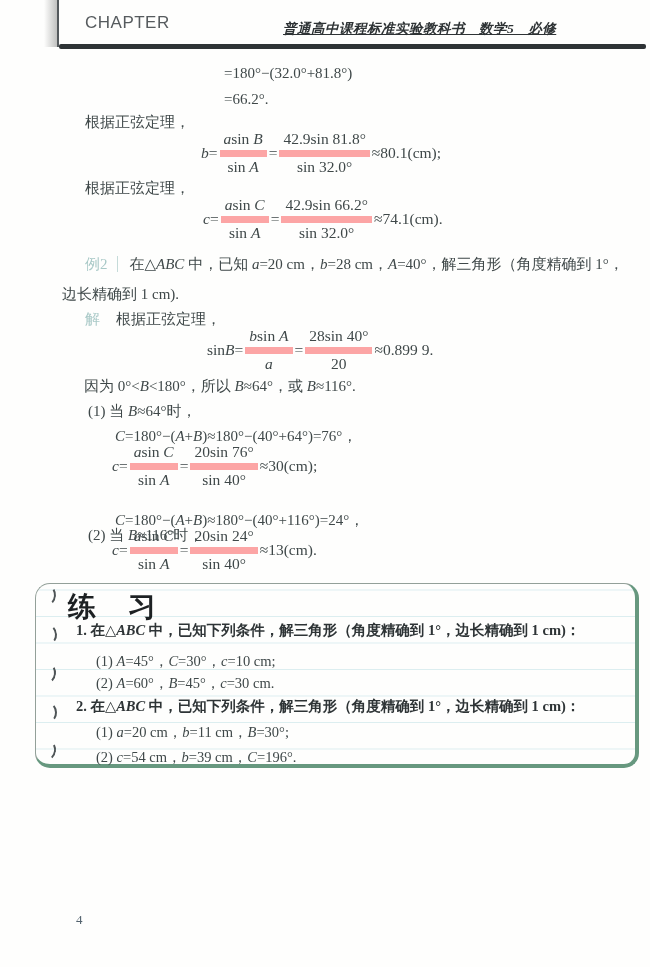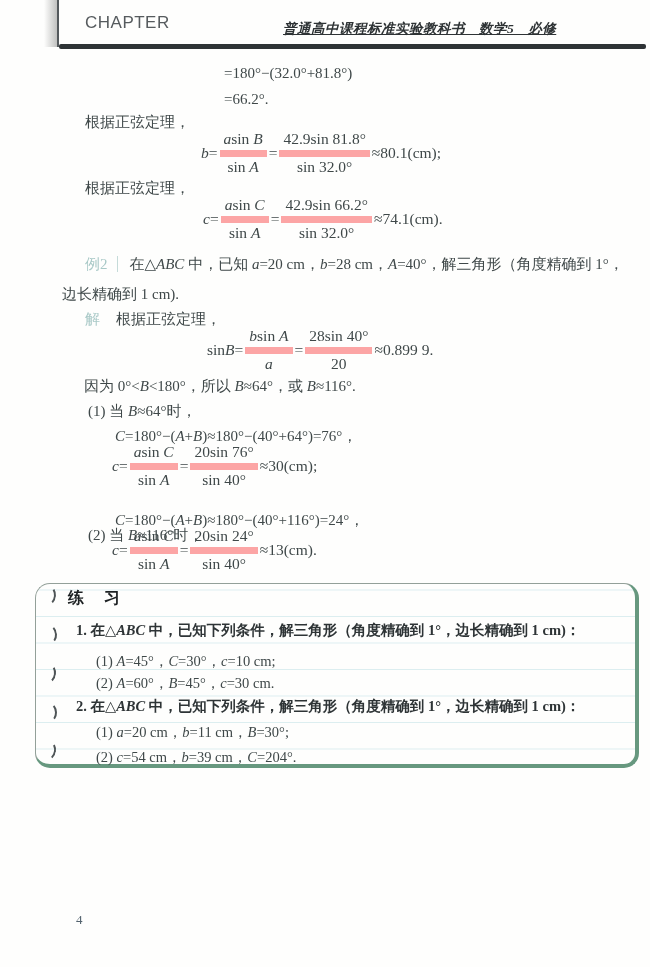--- a/index.html
+++ b/index.html
@@ -25,21 +25,21 @@
   .lbl{color:#a9c9c7;}
   .lbl-boxed{border-right:1px solid #c5dbd9;padding-right:9px;margin-right:12px;}
   .lbl-sol{margin-right:16px;}
   
   .exbox{position:absolute;left:35px;top:583px;width:599px;height:180px;
          border-top:1.5px solid #93a099;border-left:1.5px solid #93a099;
          border-right:4px solid #67987f;border-bottom:4px solid #67987f;
          border-radius:15px;background-color:transparent;
          background-image:linear-gradient(#dceef0 1px,transparent 1px);
          background-size:100% 26.5px;background-position:0 32px;}
-  .ex-title{position:absolute;left:68px;top:588px;font-size:16px;font-weight:900;
+  .ex-title{position:absolute;left:68px;top:588px;font-size:28px;font-weight:900;
             color:#1d2123;letter-spacing:2px;}
   .ex-stmt{font-weight:bold;color:#2e3436;font-size:14.5px;}
   .ex-sub{font-size:14.5px;}
   .ring{position:absolute;width:11px;height:15px;border:2px solid transparent;
         border-right:2.5px solid #4e5456;border-radius:50%;}
   .pagenum{position:absolute;left:76px;top:912px;font-size:13px;color:#53626e;}
 </style>
 </head>
 <body>
 
@@ -146,16 +146,16 @@
   <span class="ring" style="left:41px;top:664px;transform:rotate(8deg);"></span>
   <span class="ring" style="left:42px;top:703px;transform:rotate(-2deg);"></span>
   <span class="ring" style="left:41px;top:741px;transform:rotate(10deg);"></span>
 
   <div class="ex-title">练　习</div>
   <div class="tline ex-stmt" style="left:76px;top:621px;"><span>1. 在△</span><span class="it">ABC</span><span> 中，已知下列条件，解三角形（角度精确到 1°，边长精确到 1 cm)：</span></div>
   <div class="tline ex-sub" style="left:96px;top:652px;"><span>(1) </span><span class="it">A</span><span>=45°，</span><span class="it">C</span><span>=30°，</span><span class="it">c</span><span>=10 cm;</span></div>
   <div class="tline ex-sub" style="left:96px;top:674px;"><span>(2) </span><span class="it">A</span><span>=60°，</span><span class="it">B</span><span>=45°，</span><span class="it">c</span><span>=30 cm.</span></div>
   <div class="tline ex-stmt" style="left:76px;top:697px;"><span>2. 在△</span><span class="it">ABC</span><span> 中，已知下列条件，解三角形（角度精确到 1°，边长精确到 1 cm)：</span></div>
   <div class="tline ex-sub" style="left:96px;top:723px;"><span>(1) </span><span class="it">a</span><span>=20 cm，</span><span class="it">b</span><span>=11 cm，</span><span class="it">B</span><span>=30°;</span></div>
-  <div class="tline ex-sub" style="left:96px;top:748px;"><span>(2) </span><span class="it">c</span><span>=54 cm，</span><span class="it">b</span><span>=39 cm，</span><span class="it">C</span><span>=204°.</span></div>
+  <div class="tline ex-sub" style="left:96px;top:748px;"><span>(2) </span><span class="it">c</span><span>=54 cm，</span><span class="it">b</span><span>=39 cm，</span><span class="it">C</span><span>=196°.</span></div>
 
   <div class="pagenum">4</div>
 </div>
 
 </body></html>

